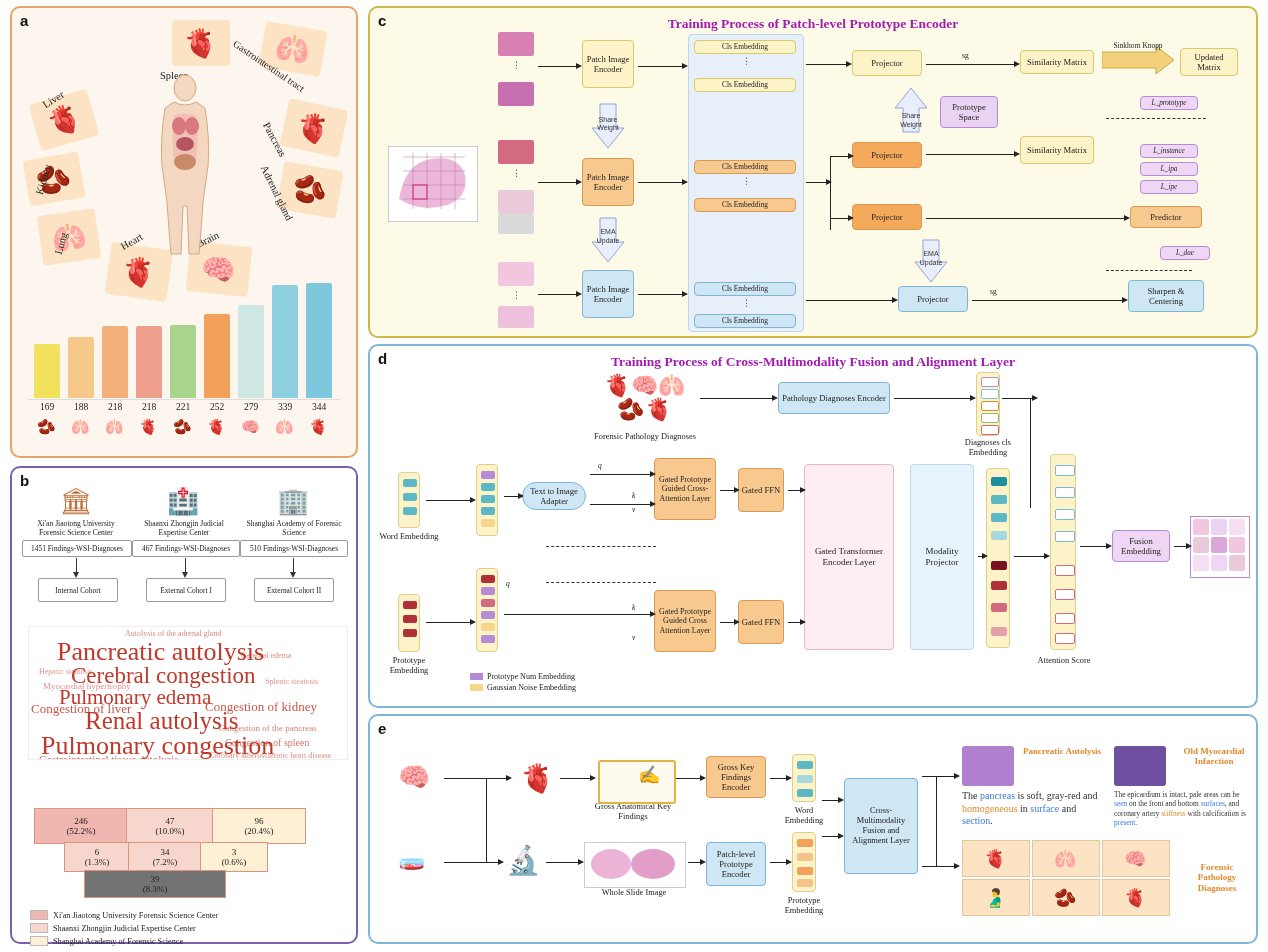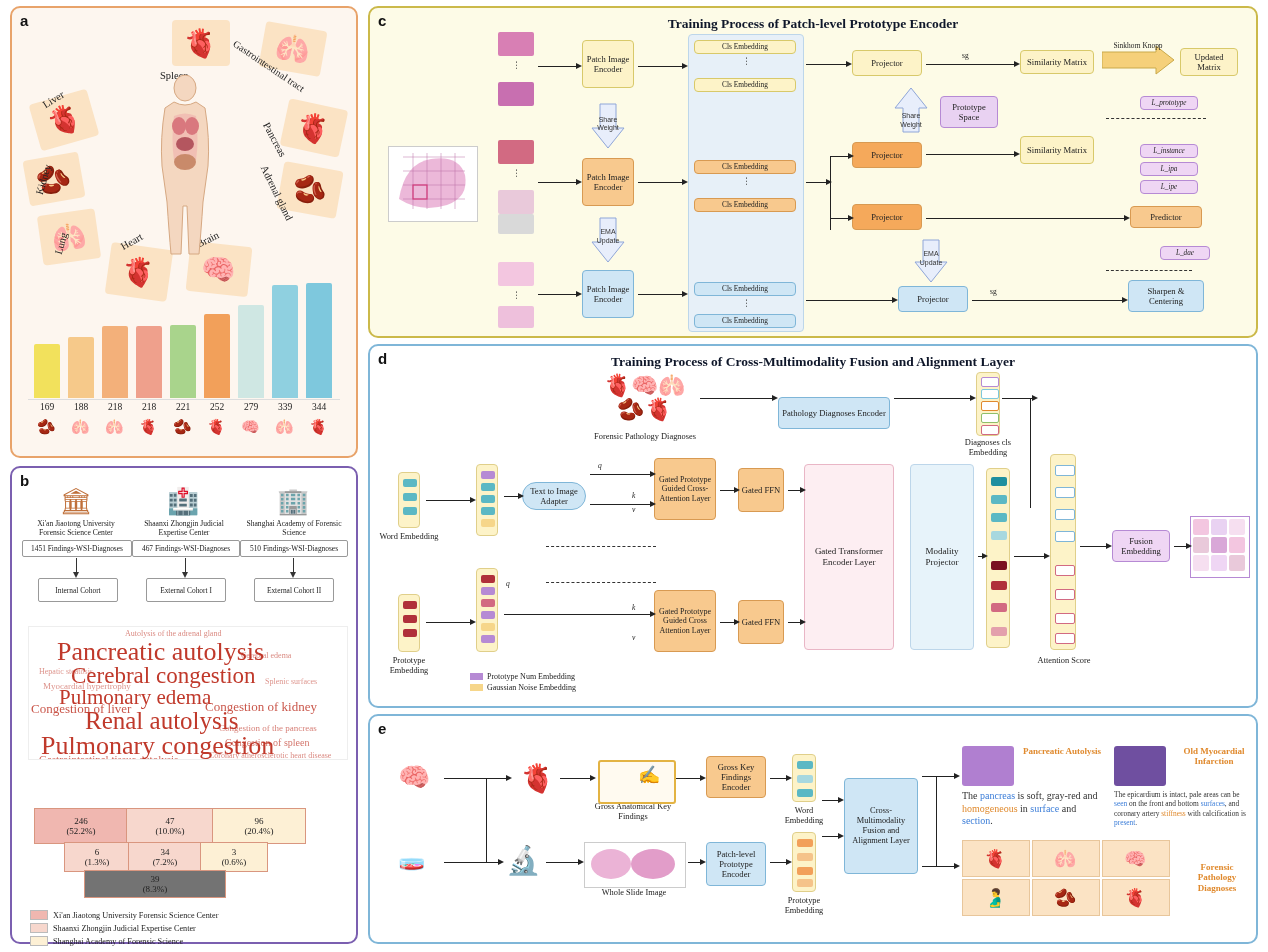--- a/index.html
+++ b/index.html
@@ -7,21 +7,21 @@
   .root{position:relative;width:1268px;height:952px;overflow:hidden;}
 
   .panel{position:absolute;border-radius:10px;box-sizing:border-box;}
   .panel-a{left:10px;top:6px;width:348px;height:452px;border:2px solid #e8a36a;background:#fdf6ef;}
   .panel-b{left:10px;top:466px;width:348px;height:478px;border:2px solid #7b5fb0;background:#ffffff;}
   .panel-c{left:368px;top:6px;width:890px;height:332px;border:2px solid #cbb94a;background:#fdfbe7;}
   .panel-d{left:368px;top:344px;width:890px;height:364px;border:2px solid #7fb6d8;background:#ffffff;}
   .panel-e{left:368px;top:714px;width:890px;height:230px;border:2px solid #7fb6d8;background:#ffffff;}
 
   .plabel{position:absolute;font-weight:bold;font-size:15px;color:#111;font-family:"Liberation Sans",sans-serif;}
-  .ptitle{position:absolute;left:0;right:0;text-align:center;font-weight:bold;font-size:13.5px;color:#0f172a;}
+  .ptitle{position:absolute;left:0;right:0;text-align:center;font-weight:bold;font-size:13.5px;color:#a21caf;}
 
   
   .organ{position:absolute;background:#fbe3c4;border-radius:4px;display:flex;align-items:center;justify-content:center;font-size:28px;}
   .organ-label{position:absolute;font-size:10.5px;color:#222;}
   .body-fig{position:absolute;left:136px;top:66px;width:74px;height:190px;}
   .bars{position:absolute;left:22px;top:272px;width:310px;height:140px;}
   .bar{position:absolute;bottom:22px;width:26px;border-radius:2px 2px 0 0;}
   .barnum{position:absolute;bottom:8px;width:34px;text-align:center;font-size:9.5px;color:#222;}
   .baricon{position:absolute;bottom:-16px;width:34px;text-align:center;font-size:15px;color:#3a3a3a;}
 
@@ -173,21 +173,21 @@
       <div class="cw" style="left:2px;top:74px;font-size:13px;opacity:.85;">Congestion of liver</div>
       <div class="cw" style="left:176px;top:72px;font-size:13px;opacity:.85;">Congestion of kidney</div>
       <div class="cw" style="left:10px;top:126px;font-size:11px;opacity:.8;">Gastrointestinal tissue autolysis</div>
       <div class="cw" style="left:196px;top:110px;font-size:10px;opacity:.7;">Congestion of spleen</div>
       <div class="cw" style="left:190px;top:96px;font-size:9px;opacity:.65;">Congestion of the pancreas</div>
       <div class="cw" style="left:180px;top:124px;font-size:8px;opacity:.6;">Coronary atherosclerotic heart disease</div>
       <div class="cw" style="left:14px;top:54px;font-size:9px;opacity:.55;">Myocardial hypertrophy</div>
       <div class="cw" style="left:10px;top:40px;font-size:8px;opacity:.55;">Hepatic steatosis</div>
       <div class="cw" style="left:212px;top:24px;font-size:8px;opacity:.6;">Cerebral edema</div>
       <div class="cw" style="left:96px;top:2px;font-size:8px;opacity:.6;">Autolysis of the adrenal gland</div>
-      <div class="cw" style="left:236px;top:50px;font-size:8px;opacity:.55;">Splenic surfaces</div>
+      <div class="cw" style="left:236px;top:50px;font-size:8px;opacity:.55;">Splenic steatosis</div>
     </div>
 
     <div class="matrix">
       <div class="mcell" style="left:6px;top:0px;width:92px;height:34px;background:#f0b7b0;">
         <span>246</span>
         <span>(52.2%)</span>
       </div>
       <div class="mcell" style="left:98px;top:0px;width:86px;height:34px;background:#f7d7cd;">
         <span>47</span>
         <span>(10.0%)</span>
@@ -347,21 +347,21 @@
     <div class="lbl" style="left:620px;top:280px;font-size:7.5px;">sg</div>
   </div>
 
   <div class="panel panel-d">
     <div class="plabel" style="left:8px;top:4px;">d</div>
     <div class="ptitle" style="top:8px;">Training Process of  Cross-Multimodality Fusion and Alignment Layer</div>
 
     <div style="position:absolute;left:230px;top:28px;width:90px;height:56px;font-size:22px;text-align:center;line-height:1.1;">🫀🧠🫁<br>🫘🫀</div>
     <div class="lbl" style="left:200px;top:86px;width:150px;">Forensic Pathology Diagnoses</div>
 
-    <div class="nbox" style="left:408px;top:51px;width:112px;height:32px;background:#cfe6f5;border:1px solid #7fb6d8;">Pathology Diagnoses Encoder</div>
+    <div class="nbox" style="left:408px;top:36px;width:112px;height:32px;background:#cfe6f5;border:1px solid #7fb6d8;">Pathology Diagnoses Encoder</div>
 
     <div class="stack" style="left:606px;top:26px;width:24px;height:64px;background:#fdf3c8;border:1px solid #e0cf8a;">
       <div class="tile" style="left:4px;top:4px;width:16px;height:8px;background:#fff;border:1px solid #b68ad4;"></div>
       <div class="tile" style="left:4px;top:16px;width:16px;height:8px;background:#fff;border:1px solid #7ec8dd;"></div>
       <div class="tile" style="left:4px;top:28px;width:16px;height:8px;background:#fff;border:1px solid #e08a2e;"></div>
       <div class="tile" style="left:4px;top:40px;width:16px;height:8px;background:#fff;border:1px solid #8fbf6a;"></div>
       <div class="tile" style="left:4px;top:52px;width:16px;height:8px;background:#fff;border:1px solid #d26a82;"></div>
     </div>
     <div class="lbl" style="left:586px;top:92px;width:64px;">Diagnoses cls Embedding</div>
 

